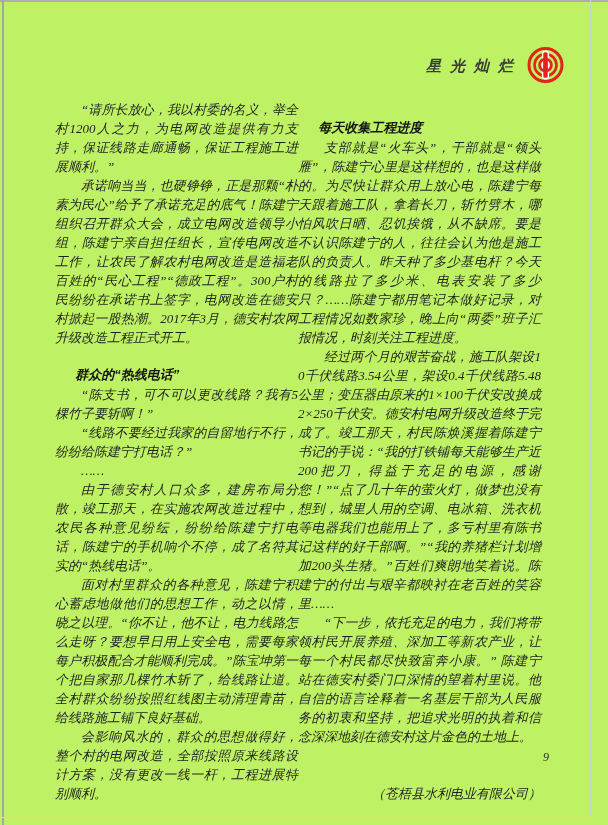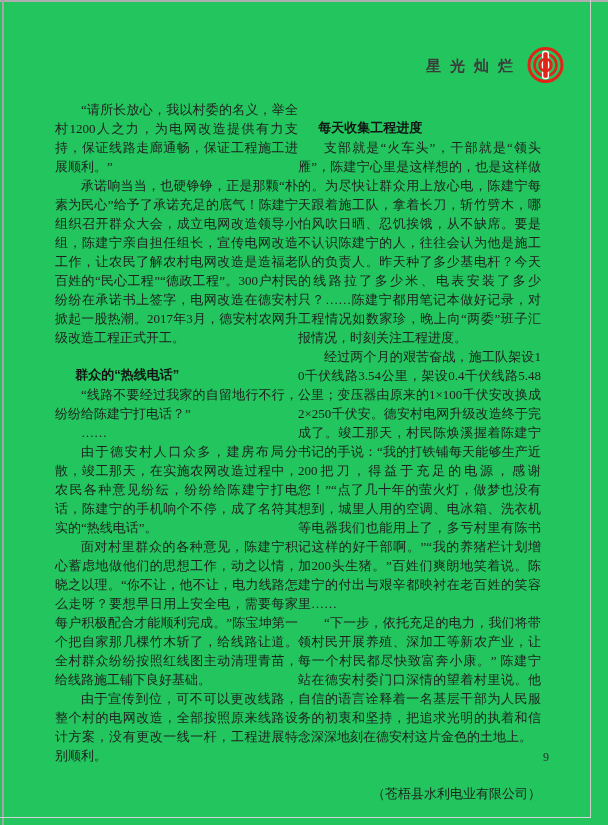--- a/index.html
+++ b/index.html
@@ -5,22 +5,23 @@
   html, body {
     margin: 0;
     padding: 0;
     background: #ffffff;
     font-family: "Liberation Serif", "DejaVu Serif", serif;
   }
   .page {
     position: relative;
     width: 608px;
     height: 825px;
-    background: #22c55e;
+    background: #bef264;
     overflow: hidden;
+    font-style: italic;
   }
   
   .edge-top {
     position: absolute; left: 0; top: 0;
     width: 608px; height: 2px;
     background: #aeaeae;
   }
   .edge-left {
     position: absolute; left: 2px; top: 0;
     width: 2px; height: 825px;
@@ -119,25 +120,26 @@
       <circle cx="18.5" cy="19" r="6" fill="none" stroke="#e02418" stroke-width="2.6"></circle>
       <rect x="16.4" y="13.5" width="4.2" height="11" fill="#e02418"></rect>
     </svg>
   </div>
 
   <div class="body-text">
     <div class="col">
       <p>“请所长放心，我以村委的名义，举全村1200人之力，为电网改造提供有力支持，保证线路走廊通畅，保证工程施工进展顺利。”</p>
       <p>承诺响当当，也硬铮铮，正是那颗“朴素为民心”给予了承诺充足的底气！陈建宁组织召开群众大会，成立电网改造领导小组，陈建宁亲自担任组长，宣传电网改造工作，让农民了解农村电网改造是造福老百姓的“民心工程”“德政工程”。300户村民纷纷在承诺书上签字，电网改造在德安村掀起一股热潮。2017年3月，德安村农网升级改造工程正式开工。</p>
       <p class="subhead">群众的“热线电话”</p>
+      <p>“陈支书，可不可以更改线路？我有5棵竹子要斩啊！”</p>
       <p>“线路不要经过我家的自留地行不行，纷纷给陈建宁打电话？”</p>
       <p>……</p>
       <p>由于德安村人口众多，建房布局分散，竣工那天，在实施农网改造过程中，农民各种意见纷纭，纷纷给陈建宁打电话，陈建宁的手机响个不停，成了名符其实的“热线电话”。</p>
       <p>面对村里群众的各种意见，陈建宁积心蓄虑地做他们的思想工作，动之以情，晓之以理。“你不让，他不让，电力线路怎么走呀？要想早日用上安全电，需要每家每户积极配合才能顺利完成。”陈宝坤第一个把自家那几棵竹木斩了，给线路让道。全村群众纷纷按照红线图主动清理青苗，给线路施工铺下良好基础。</p>
-      <p>由于宣传到位，可不可以更改线路，整个村的电网改造，全部按照原来线路设计方案，没有更改一线一杆，工程进展特别顺利。</p>
+      <p>会影响风水的，群众的思想做得好，整个村的电网改造，全部按照原来线路设计方案，没有更改一线一杆，工程进展特别顺利。</p>
     </div>
     <div class="col">
       <p class="subhead">每天收集工程进度</p>
       <p>支部就是“火车头”，干部就是“领头雁”，陈建宁心里是这样想的，也是这样做的。为尽快让群众用上放心电，陈建宁每天跟着施工队，拿着长刀，斩竹劈木，哪怕风吹日晒、忍饥挨饿，从不缺席。要是不认识陈建宁的人，往往会认为他是施工队的负责人。昨天种了多少基电杆？今天的线路拉了多少米、电表安装了多少只？……陈建宁都用笔记本做好记录，对工程情况如数家珍，晚上向“两委”班子汇报情况，时刻关注工程进度。</p>
       <p>经过两个月的艰苦奋战，施工队架设10千伏线路3.54公里，架设0.4千伏线路5.48公里；变压器由原来的1×100千伏安改换成2×250千伏安。德安村电网升级改造终于完成了。竣工那天，村民陈焕溪握着陈建宁书记的手说：“我的打铁铺每天能够生产近200把刀，得益于充足的电源，感谢您！”“点了几十年的萤火灯，做梦也没有想到，城里人用的空调、电冰箱、洗衣机等电器我们也能用上了，多亏村里有陈书记这样的好干部啊。”“我的养猪栏计划增加200头生猪。”百姓们爽朗地笑着说。陈建宁的付出与艰辛都映衬在老百姓的笑容里……</p>
       <p><span>“下一步，依托充足的电力，我们将带领村民开展养殖、深加工等新农产业，让每一个村民都尽快致富奔小康。” 陈建宁站在德安村委门口深情的望着村里说。他自信的语言诠释着一名基层干部为人民服务的初衷和坚持，把追求光明的执着和信念深深地刻在德安村这片金色的土地上。</span><span class="attribution">（苍梧县水利电业有限公司）</span></p>
     </div>
   </div>
 
   <div class="page-number">9</div>

